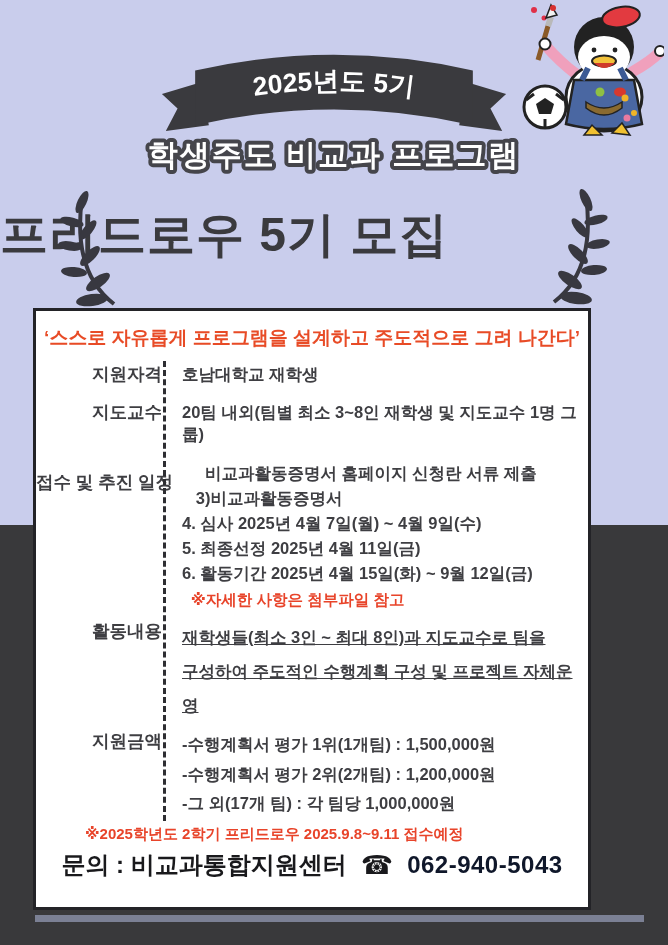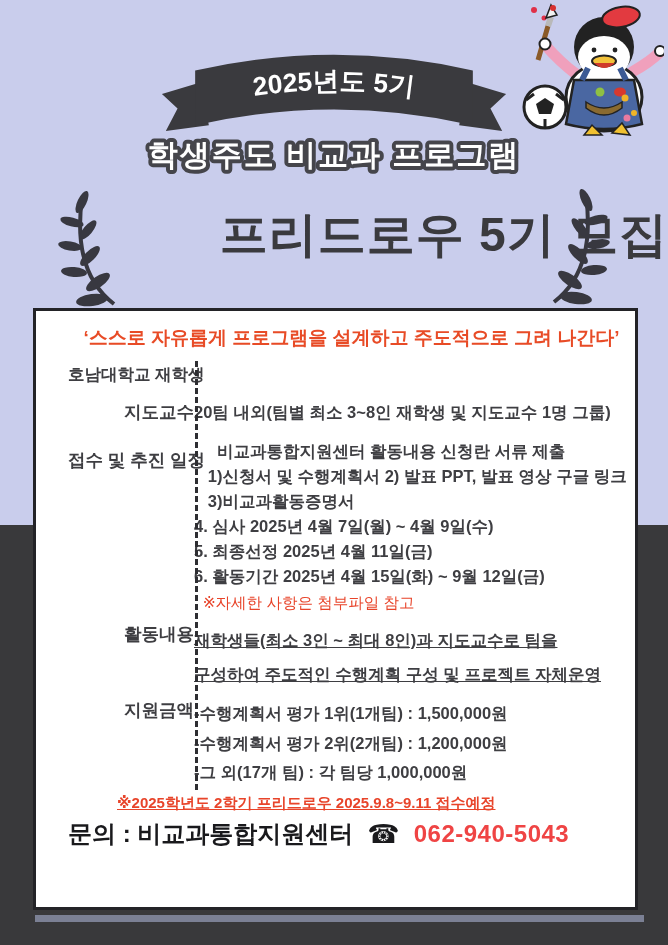--- a/index.html
+++ b/index.html
@@ -5,53 +5,53 @@
   * { margin:0; padding:0; box-sizing:border-box; }
   html,body { width:668px; height:945px; }
   body { font-family:"Liberation Sans","DejaVu Sans",sans-serif; position:relative; overflow:hidden; }
   .page { position:absolute; inset:0; width:668px; height:945px; background:#39393b; }
   .bg-top { position:absolute; left:0; top:0; width:668px; height:525px; background:#c9cdec; }
   .bg-bottom { position:absolute; left:0; top:525px; width:668px; height:420px; background:#39393b; }
 
   .ribbon { position:absolute; left:158px; top:32px; width:352px; height:118px; }
   .mascot { position:absolute; left:512px; top:2px; width:152px; height:136px; }
   .subtitle-svg { position:absolute; left:104px; top:132px; width:460px; height:46px; }
-  .poster-title { position:absolute; left:0; top:203px; width:668px; text-align:right;
+  .poster-title { position:absolute; left:0; top:203px; width:668px; text-align:left;
     font-size:48px; font-weight:700; letter-spacing:1px; color:#3a3a3e; }
   .laurel { position:absolute; width:74px; height:120px; }
   .laurel-left { left:50px; top:190px; }
   .laurel-right { left:544px; top:188px; transform:scaleX(-1); }
 
-  .card { position:absolute; left:33px; top:308px; width:605px; height:602px;
-    background:#ffffff; border:3px solid #232327; color:#3e3e42;padding-left:32px; }
+  .card { position:absolute; left:33px; top:308px; width:558px; height:602px;
+    background:#ffffff; border:3px solid #232327; color:#3e3e42; }
   .card-shadow { position:absolute; left:35px; top:915px; width:609px; height:7px; background:#7b8094; }
 
   .quote { margin-top:14px; text-align:center; font-size:19px; font-weight:700; color:#e84b26; }
 
   .rows { position:relative; margin-top:12px; }
   .dash-divider { position:absolute; left:127px; top:-2px; bottom:-2px; width:0;
     border-left:3px dashed #2e2e32; }
   .row { display:flex; }
   .row-label { width:126px; flex:0 0 126px; text-align:right; font-size:17.5px; font-weight:700;
     padding-right:0; line-height:22px; white-space:nowrap; }
-  .row-content { flex:1; font-size:16.5px; font-weight:600; }
+  .row-content { margin-left:20px; flex:1; font-size:16.5px; font-weight:600; }
   .row-line { white-space:pre-wrap; line-height:22px; }
   .mb16 { margin-bottom:16px; }
   .mb8  { margin-bottom:8px; }
   .sched .row-line { line-height:25px; font-weight:700; }
   .sched .row-label { padding-top:10px; }
   .act .row-line { line-height:34px;text-decoration:underline; }
   .money .row-line { line-height:29.5px; font-weight:700; }
-  .schedule-note { color:#e8442a; font-size:15.5px; font-weight:400; line-height:24px; margin-top:2px; white-space:pre-wrap; }
+  .schedule-note { color:#e8442a; font-size:15.5px; font-weight:700; line-height:24px; margin-top:2px; white-space:pre-wrap; }
 
-  .footer-note { margin:6px 0 0 49px; color:#e8442a; font-size:15px; font-weight:700;text-decoration:underline; }
-  .contact { display:flex; align-items:center; gap:14px; margin-top:5px; }
+  .footer-note { margin:6px 0 0 49px; color:#e8442a; font-size:15px; font-weight:700; }
+  .contact { display:flex; align-items:center; justify-content:center; gap:14px; margin-top:5px; }
   .contact-label { font-size:24px; font-weight:700; color:#19191c; }
   .phone-icon { font-size:26px; color:#19191c; line-height:1; }
-  .phone-number { font-size:24px; font-weight:700; color:#ef4444; letter-spacing:0.5px; }
+  .phone-number { font-size:24px; font-weight:700; color:#0f172a; letter-spacing:0.5px; }
 </style>
 </head>
 <body>
 
 <div class="page">
   <div class="bg-top"></div>
   <div class="bg-bottom"></div>
 
   <svg class="ribbon" viewBox="0 0 360 118">
     <path d="M44,50 L4,62 L20,77 L8,100 L52,94 Z" fill="#3a3a3e"></path>
@@ -133,37 +133,37 @@
     </g>
   </svg>
 
   <div class="card">
     <div class="quote">‘스스로 자유롭게 프로그램을 설계하고 주도적으로 그려 나간다’</div>
 
     <div class="rows">
       <div class="dash-divider"></div>
 
       <div class="row mb16">
+        <div class="row-label">지원자격</div>
         <div class="row-content">
           <div class="row-line">호남대학교 재학생</div>
         </div>
       </div>
 
       <div class="row mb16">
         <div class="row-label">지도교수</div>
         <div class="row-content">
           <div class="row-line">20팀 내외(팀별 최소 3~8인 재학생 및 지도교수 1명 그룹)</div>
         </div>
       </div>
 
       <div class="row sched mb8">
         <div class="row-label">접수 및 추진 일정</div>
         <div class="row-content">
-          <div class="row-line">     비교과통합지원센터 활동내용 신청란 서류 제출</div>
-          <div class="row-line">   1)신청서 및 수행계획서 2) 발표 PPT, 발표 영상 구글 링크</div>
+          <div class="row-line">     비교과활동증명서 홈페이지 신청란 서류 제출</div>
           <div class="row-line">   3)비교과활동증명서</div>
           <div class="row-line">4. 심사 2025년 4월 7일(월) ~ 4월 9일(수)</div>
           <div class="row-line">5. 최종선정 2025년 4월 11일(금)</div>
           <div class="row-line">6. 활동기간 2025년 4월 15일(화) ~ 9월 12일(금)</div>
           <div class="schedule-note">  ※자세한 사항은 첨부파일 참고</div>
         </div>
       </div>
 
       <div class="row act mb8">
         <div class="row-label">활동내용</div>

